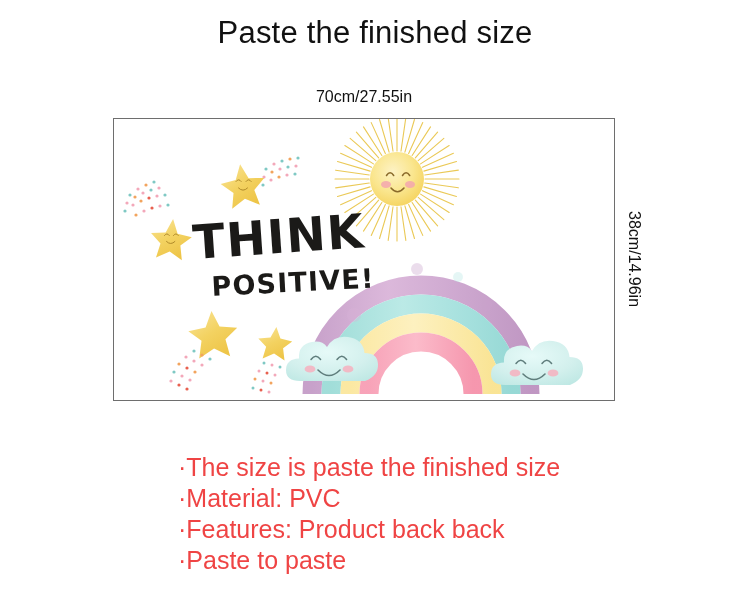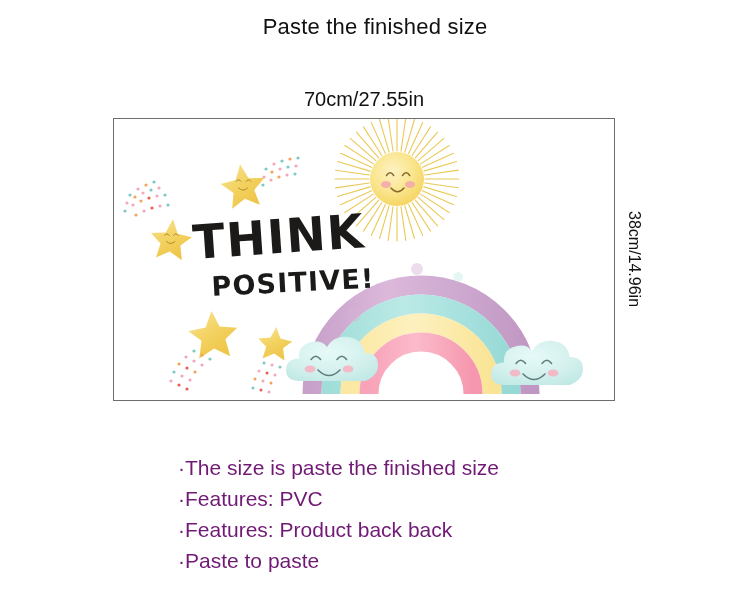--- a/index.html
+++ b/index.html
@@ -16,35 +16,35 @@
     color: #1a1a1a;
   }
 
   
   #page-title {
     position: absolute;
     left: 0;
     top: 14px;
     width: 750px;
     text-align: center;
-    font-size: 22px;
+    font-size: 31px;
     font-weight: 400;
     letter-spacing: 0.2px;
     color: #111111;
     line-height: 1.2;
   }
 
   
   #dim-width-label {
     position: absolute;
     left: 113px;
     top: 88px;
     width: 502px;
     text-align: center;
-    font-size: 20px;
+    font-size: 16px;
     color: #111111;
   }
   #dim-height-label {
     position: absolute;
     left: 615px;
     top: 118px;
     height: 282px;
     display: flex;
     align-items: center;
     padding-left: 10px;
@@ -75,23 +75,23 @@
   }
 
   
   #bullet-list {
     position: absolute;
     left: 178px;
     top: 452px;
     width: 520px;
   }
   #bullet-list .bullet-line {
-    font-size: 21px;
+    font-size: 25px;
     line-height: 31px;
-    color: #701a75;
+    color: #ef4444;
     white-space: nowrap;
   }
 </style>
 </head>
 <body>
 
 <div id="page-title">Paste the finished size</div>
 
 <div id="dim-width-label">70cm/27.55in</div>
 
@@ -344,16 +344,16 @@
 
     <g>
       <text x="80" y="140" transform="rotate(-4 80 140)" font-family="'DejaVu Sans', sans-serif" font-size="47" font-weight="bold" fill="#1b1a18" letter-spacing="1.5">THINK</text>
       <text x="98" y="177" transform="rotate(-3 98 177)" font-family="'DejaVu Sans', sans-serif" font-size="27" font-weight="bold" fill="#1b1a18" letter-spacing="1.2">POSITIVE!</text>
     </g>
   </svg>
 </div>
 
 <div id="bullet-list">
   <div class="bullet-line">·The size is paste the finished size</div>
-  <div class="bullet-line">·Features: PVC</div>
+  <div class="bullet-line">·Material: PVC</div>
   <div class="bullet-line">·Features: Product back back</div>
   <div class="bullet-line">·Paste to paste</div>
 </div>
 
 </body></html>

